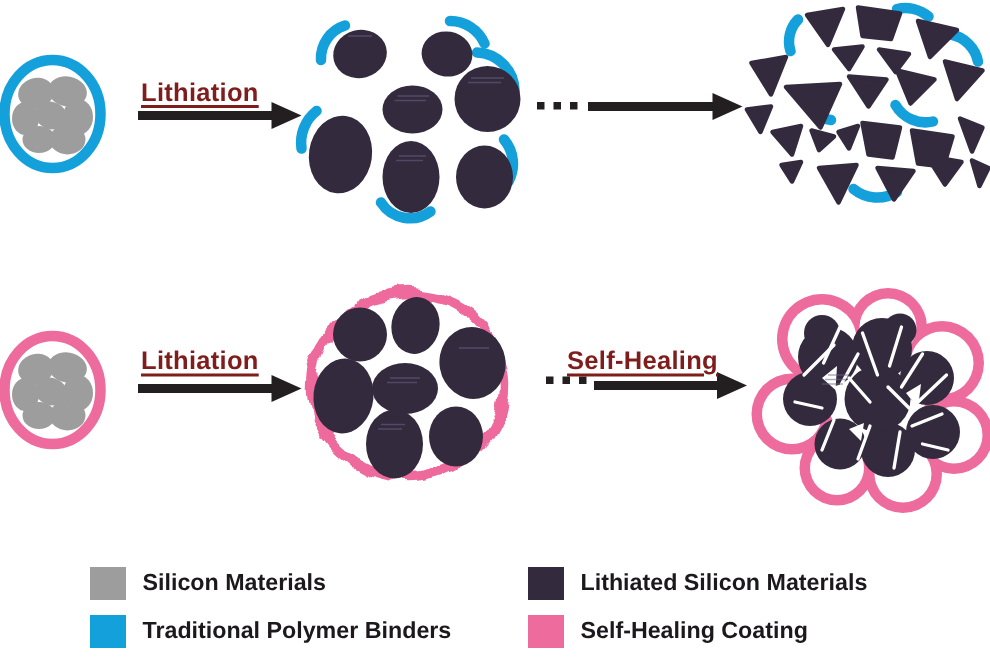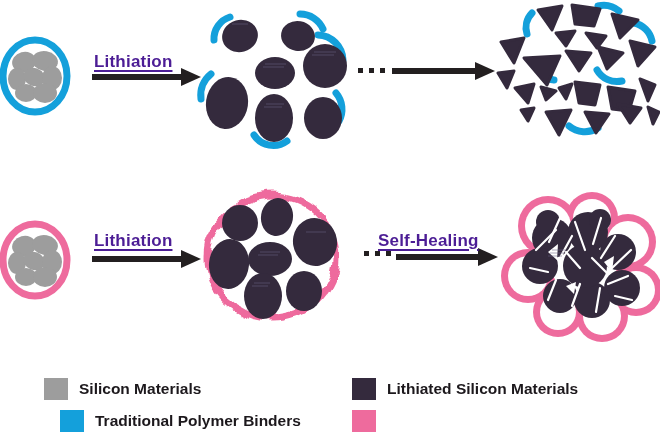--- a/index.html
+++ b/index.html
@@ -18,21 +18,21 @@
   .ring-pink{fill:#ffffff;stroke:var(--healing_pink,#EE6B9D);stroke-width:7;}
   .crescent-blue{fill:none;stroke:var(--binder_blue,#14A0DB);stroke-width:7;stroke-linecap:round;}
   .squiggle-ring{fill:#ffffff;stroke:var(--healing_pink,#EE6B9D);stroke-width:7;filter:url(#squiggle);}
   .arrow-shaft{stroke:var(--arrow_black,#231F20);stroke-width:6;}
   .arrow-head{fill:var(--arrow_black,#231F20);}
   .dot{fill:var(--arrow_black,#231F20);}
   .shard{fill:var(--lithiated_dark,#342A3D);stroke:var(--lithiated_dark,#342A3D);stroke-width:3;stroke-linejoin:round;}
   .crack{stroke:#ffffff;stroke-width:2.2;stroke-linecap:round;fill:none;}
   .streak{stroke:#6b6384;stroke-width:1;opacity:.55;}
   .arrow-label{
-    position:absolute;font-weight:bold;font-size:17px;color:#4c1d95;
+    position:absolute;font-weight:bold;font-size:17px;color:#7f1d1d;
     text-decoration:underline;text-decoration-thickness:2px;text-underline-offset:3px;
     letter-spacing:.2px;white-space:nowrap;
   }
   .legend-item{position:absolute;display:flex;align-items:center;gap:11px;}
   .sw{width:24px;height:22px;flex:0 0 auto;}
   .sw-silicon{background:var(--silicon_gray,#9D9D9D);}
   .sw-binder{background:var(--binder_blue,#14A0DB);}
   .sw-lithiated{background:var(--lithiated_dark,#342A3D);}
   .sw-healing{background:var(--healing_pink,#EE6B9D);}
   .legend-label{font-weight:bold;font-size:15.5px;color:#1c181c;white-space:nowrap;}
@@ -233,28 +233,29 @@
         <line x1="550" y1="253" x2="564" y2="253" class="streak"></line>
         <line x1="548" y1="256" x2="562" y2="256" class="streak"></line>
       </g>
     </g>
   </svg>
 
   <div class="arrow-label" style="left:94px;top:52px;">Lithiation</div>
   <div class="arrow-label" style="left:94px;top:231px;">Lithiation</div>
   <div class="arrow-label" style="left:378px;top:231px;">Self-Healing</div>
 
-  <div class="legend-item" style="left:44px;top:378px;">
+  <div class="legend-item" style="left:60px;top:378px;">
     <span class="sw sw-silicon"></span>
     <span class="legend-label">Silicon Materials</span>
   </div>
   <div class="legend-item" style="left:60px;top:410px;">
     <span class="sw sw-binder"></span>
     <span class="legend-label">Traditional Polymer Binders</span>
   </div>
   <div class="legend-item" style="left:352px;top:378px;">
     <span class="sw sw-lithiated"></span>
     <span class="legend-label">Lithiated Silicon Materials</span>
   </div>
   <div class="legend-item" style="left:352px;top:410px;">
     <span class="sw sw-healing"></span>
+    <span class="legend-label">Self-Healing Coating</span>
   </div>
 </div>
 
 </body></html>

